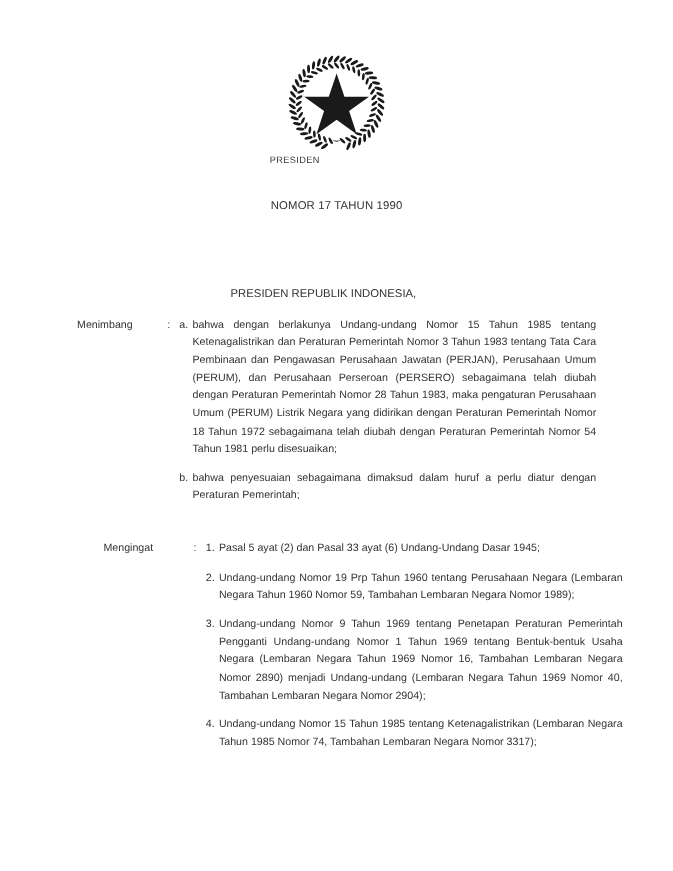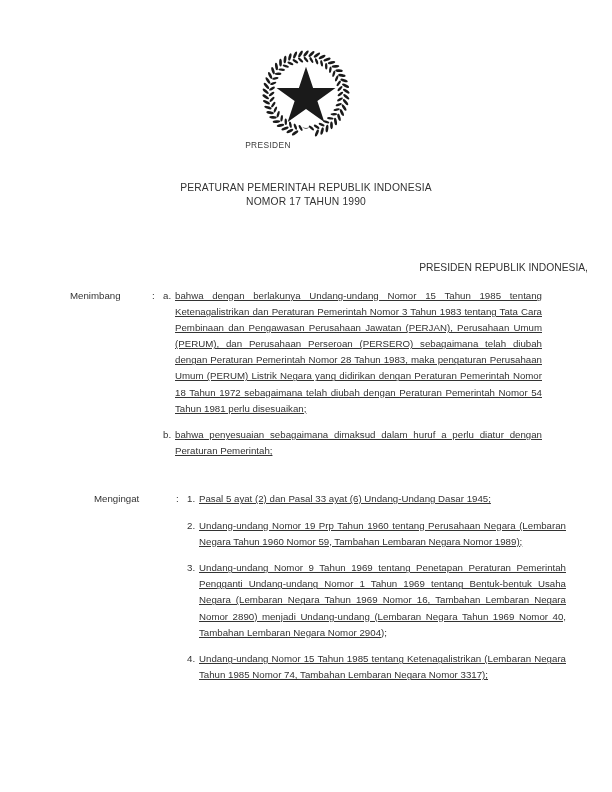--- a/index.html
+++ b/index.html
@@ -63,32 +63,31 @@
     letter-spacing: 0.15px;
     color: #333333;
   }
   .title-block div { white-space: nowrap; }
 
   .opening-line {
     position: absolute;
     left: 0;
     top: 261px;
     width: 588px;
-    text-align: right;
+    text-align: center;
     font-size: 10.3px;
     line-height: 14px;
     color: #333333;
   }
 
   
   .section {
     position: absolute;
     left: 70px;
     width: 472px;
-    text-decoration: underline;
   }
   #section-menimbang { top: 288px; }
   #section-mengingat { top: 491px; margin-left: 24px; }
 
   .section-row {
     position: relative;
     min-height: 1px;
   }
   .sec-label {
     position: absolute;
@@ -239,21 +238,20 @@
         </g>
       </svg>
     </span>
   </div>
 
   <div class="emblem-caption">
     <div>PRESIDEN</div>
   </div>
 
   <div class="title-block">
-    <div>PERATURAN PEMERINTAH REPUBLIK INDONESIA</div>
     <div>NOMOR 17 TAHUN 1990</div>
   </div>
 
   <div class="opening-line">PRESIDEN REPUBLIK INDONESIA,</div>
 
   <div class="section" id="section-menimbang">
     <div class="section-row">
       <div class="sec-label">Menimbang</div>
       <div class="sec-colon">:</div>
       <div class="items">

